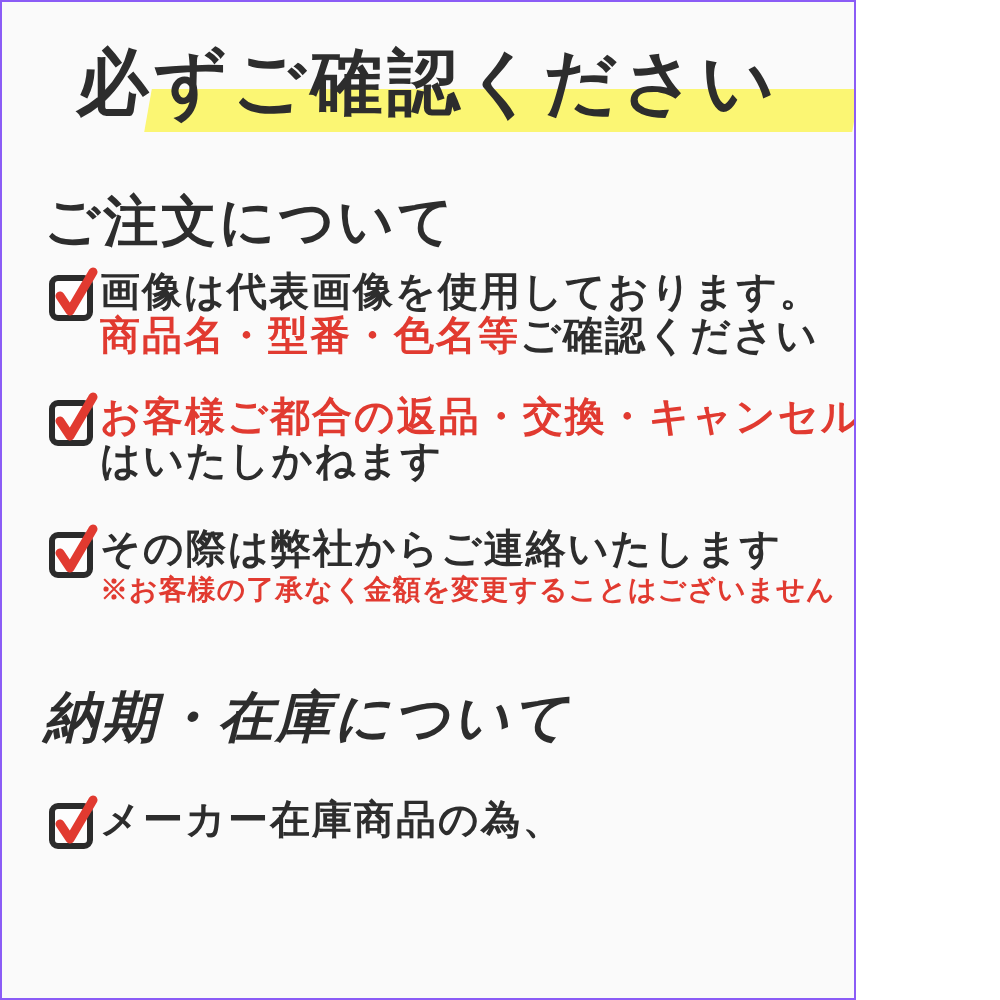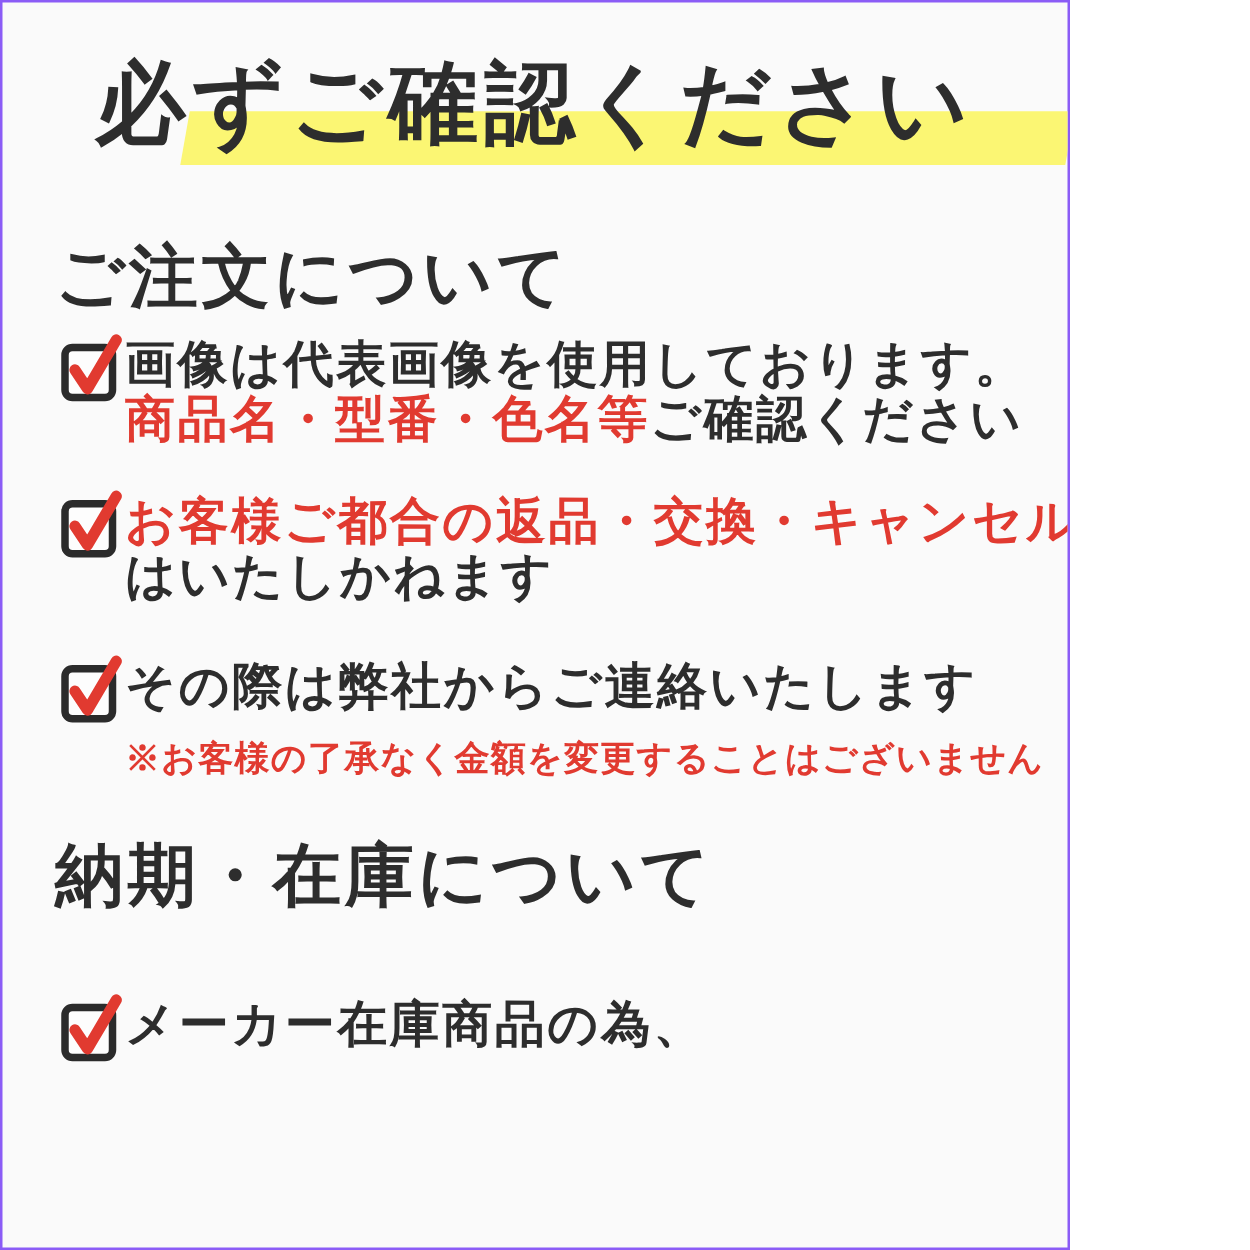--- a/index.html
+++ b/index.html
@@ -44,21 +44,21 @@
     position: absolute;
     left: 42px;
     margin: 0;
     font-size: 55px;
     line-height: 1;
     font-weight: 700;
     letter-spacing: 3px;
     color: #2d2d2d;
   }
   #heading-order { top: 192px; }
-  #heading-stock { top: 671px; }
+  #heading-stock { top: 688px; font-style: italic; }
   
   .item {
     position: absolute;
     left: 46px;
     display: flex;
     align-items: flex-start;
   }
   #item-1 { top: 268px; }
   #item-2 { top: 393px; }
   #item-3 { top: 525px; }
@@ -76,21 +76,21 @@
     font-weight: 600;
     letter-spacing: 2px;
     color: #2d2d2d;
     white-space: nowrap;
   }
   .seg-red { color: #e13a30; }
   .item-note {
     font-size: 28px;
     line-height: 1.2;
     letter-spacing: 1px;
-    margin-top: 20px;
+    margin-top: 2px;
     color: #e13a30;
     font-weight: 600;
   }
 </style>
 </head>
 <body>
 
 <div class="canvas">
 
   <div class="title-wrap">

